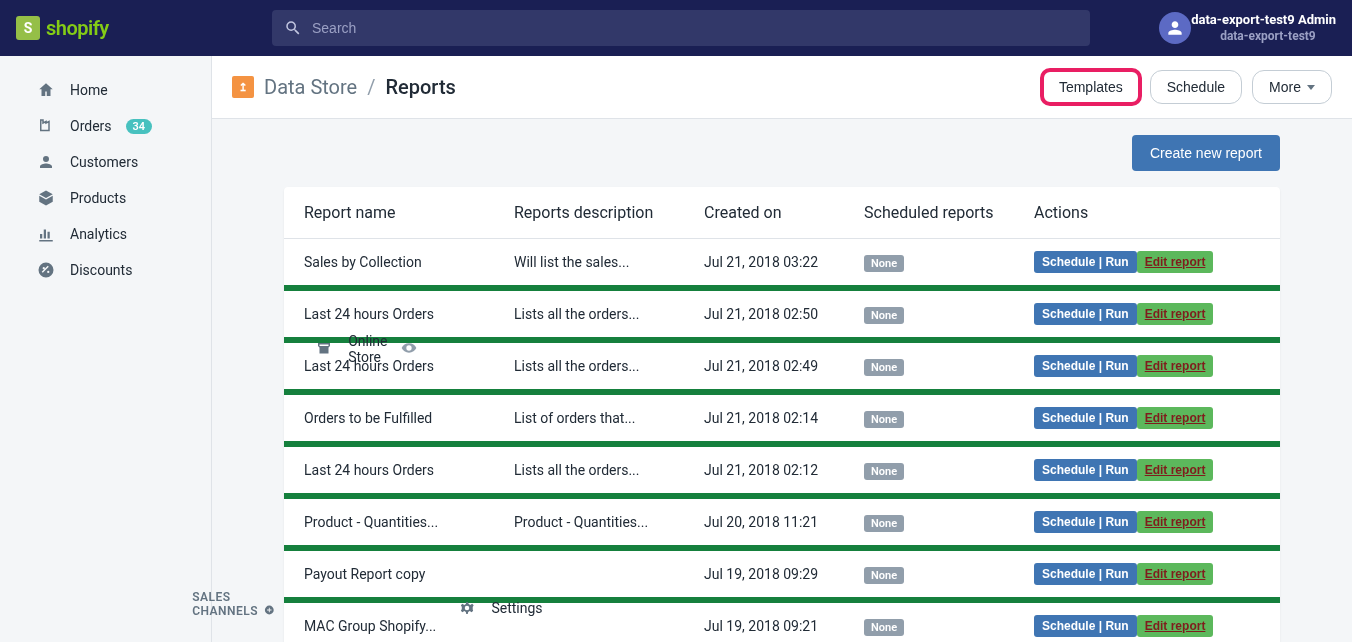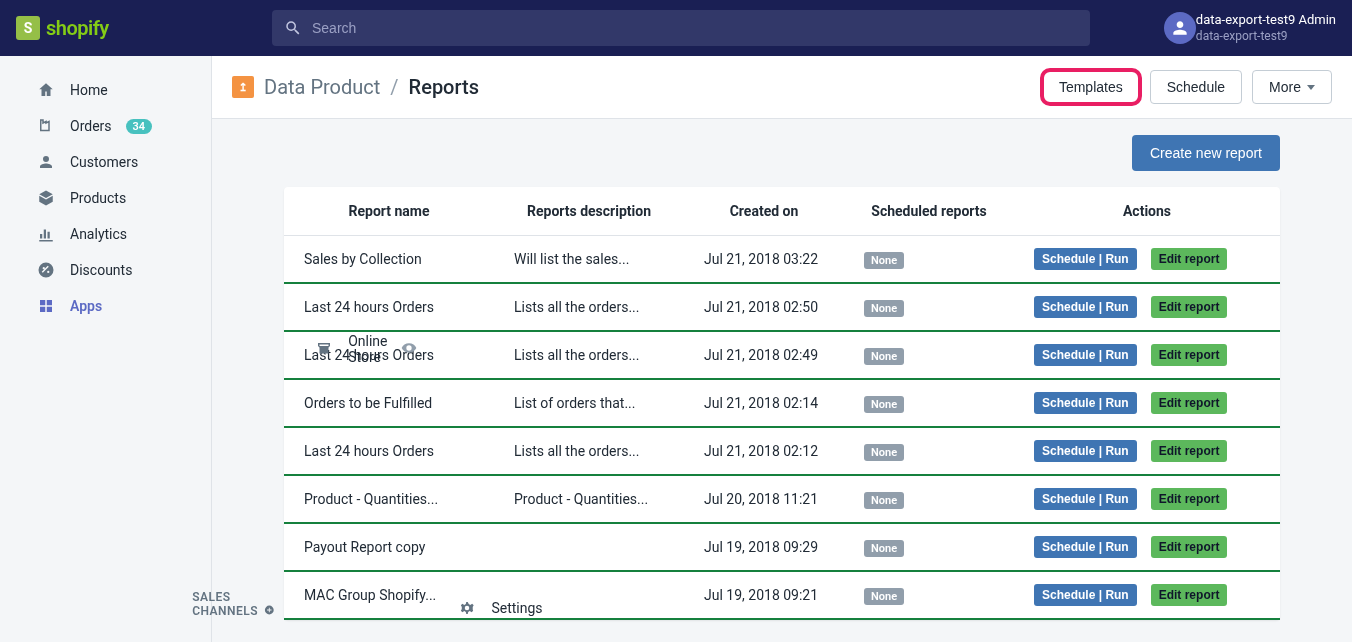--- a/index.html
+++ b/index.html
@@ -9,25 +9,25 @@
     .logo { display: flex; align-items: center; gap: 6px; width: 220px; }
     .logo-icon { width: 24px; height: 24px; background: #95bf47; border-radius: 3px; display: flex; align-items: center; justify-content: center; color: #fff; font-weight: bold; font-size: 14px; }
     .logo-text { color: #84cc16; font-weight: 600; font-size: 20px; letter-spacing: -0.5px; }
     
     .search-wrap { flex: 1; padding: 0 36px 0 36px; }
     .search-box { background: #323869; border-radius: 4px; height: 36px; display: flex; align-items: center; padding: 0 12px; gap: 10px; width: 818px; }
     .search-icon-svg { width: 18px; height: 18px; fill: #c2c6e0; }
     .search-input { background: transparent; border: none; outline: none; color: #fff; font-size: 14px; flex: 1; }
     .search-input::placeholder { color: #9ba0c4; }
     
-    .user-area { display: flex; align-items: center; padding-left: 16px; }
+    .user-area { display: flex; align-items: center; padding-left: 16px; font-weight: bold; }
     .avatar { width: 32px; height: 32px; border-radius: 50%; background: #5c6ac4; display: flex; align-items: center; justify-content: center; }
     .avatar svg { width: 20px; height: 20px; fill: #fff; }
     .user-text { color: #fff; font-size: 13px; line-height: 1.3; }
-    .user-text .sub { color: #9ba0c4; font-size: 12px; }
+    .user-text .sub { color: #9ba0c4; font-size: 12px; margin-left: 29px; }
     
     .layout { display: flex; height: calc(642px - 56px); }
     
     .sidebar { width: 212px; background: #f4f6f8; border-right: 1px solid #dfe3e8; padding: 16px 16px; display: flex; flex-direction: row; position: relative; }
     .nav-item { display: flex; align-items: center; gap: 14px; padding: 8px 20px; color: #212b36; font-size: 14px; cursor: pointer; }
     .nav-item.active { color: #5c6ac4; font-weight: 600; }
     .nav-item .icon { width: 20px; height: 20px; display: flex; align-items: center; justify-content: center; flex-shrink: 0; }
     .nav-item .icon svg { width: 18px; height: 18px; fill: #637381; }
     .nav-item.active .icon svg { fill: #5c6ac4; }
     .nav-item .badge { margin-left: auto; background: #47c1bf; color: #fff; font-size: 11px; font-weight: 600; padding: 1px 7px; border-radius: 10px; }
@@ -37,36 +37,36 @@
     .nav-item .tail-icon svg { width: 16px; height: 16px; fill: #919eab; }
     .sidebar-bottom { margin-top: auto; }
     
     .main { flex: 1; background: #f4f6f8; overflow-y: auto; }
     .page-header { background: #fff; border-bottom: 1px solid #dfe3e8; padding: 14px 20px; display: flex; align-items: center; justify-content: space-between; }
     .breadcrumb { display: flex; align-items: center; gap: 10px; font-size: 20px; color: #637381; }
     .app-icon { width: 22px; height: 22px; background: #f49342; border-radius: 2px; display:flex; align-items:center; justify-content:center; color:#fff; font-size:11px; font-weight:bold;}
     .breadcrumb .sep { color: #919eab; }
     .breadcrumb .current { color: #212b36; font-weight: 500; }
     .header-actions { display: flex; gap: 10px; }
-    .btn-outline { background: #fff; border: 1px solid #c4cdd5; border-radius: 4px; padding: 8px 16px; font-size: 14px; color: #212b36; cursor: pointer; display: flex; align-items: center; gap: 6px; }
+    .btn-outline { background: #fff; border: 1px solid #c4cdd5; border-radius: 12px; padding: 8px 16px; font-size: 14px; color: #212b36; cursor: pointer; display: flex; align-items: center; gap: 6px; }
     .btn-outline.highlight { outline: 4px solid #e91e63; outline-offset: -2px; border-radius: 8px; }
     .chev-down { width: 0; height: 0; border-left: 4px solid transparent; border-right: 4px solid transparent; border-top: 5px solid #637381; }
     
     .content-wrap { padding: 16px 72px 20px; }
     .top-action { display: flex; justify-content: flex-end; margin-bottom: 16px; }
     .btn-primary { background: #3f75b3; border: none; color: #fff; padding: 10px 18px; border-radius: 4px; font-size: 14px; cursor: pointer; }
     
     .panel { background: #fff; border-radius: 4px; box-shadow: 0 1px 2px rgba(0,0,0,0.08); }
     table { width: 100%; border-collapse: collapse; }
-    th { text-align: center; padding: 16px 20px; font-size: 14px; font-weight: 700; color: #212b36; border-bottom: 1px solid #dfe3e8; }
-    td { padding: 12px 20px; font-size: 14px; color: #212b36; border-bottom: 2px solid #15803d; }
+    th { text-align: left; padding: 16px 20px; font-size: 16px; font-weight: 400; color: #212b36; border-bottom: 1px solid #dfe3e8; }
+    td { padding: 12px 20px; font-size: 14px; color: #212b36; border-bottom: 6px solid #15803d; }
     .badge-none { background: #919eab; color: #fff; font-size: 11px; font-weight: 600; padding: 2px 7px; border-radius: 3px; }
     .btn-schedule { background: #3f75b3; color: #fff; border: none; padding: 4px 8px; border-radius: 3px; font-size: 12px; font-weight: 600; cursor: pointer; white-space: nowrap; }
-    .btn-edit { background: #5cb85c; color: #0f172a; border: none; padding: 4px 8px; border-radius: 3px; font-size: 12px; font-weight: 600; cursor: pointer; white-space: nowrap; }
-    .actions-cell { display: flex; gap: 14px; }
+    .btn-edit { background: #5cb85c; color: #7f1d1d; border: none; padding: 4px 8px; border-radius: 3px; font-size: 12px; font-weight: 600; cursor: pointer; white-space: nowrap; text-decoration: underline; }
+    .actions-cell { display: flex; gap: 0; }
     th:nth-child(1), td:nth-child(1) { width: 210px; }
     th:nth-child(2), td:nth-child(2) { width: 190px; }
     th:nth-child(3), td:nth-child(3) { width: 160px; }
     th:nth-child(4), td:nth-child(4) { width: 170px; }
   </style>
 </head>
 <body>
 
 <div class="topbar">
   <div class="logo">
@@ -142,29 +142,20 @@
     <span>Analytics</span>
 
   </div>
         <div class="nav-item">
     <span class="icon">
             <svg viewBox="0 0 24 24">
               <path d="M12 2a10 10 0 100 20 10 10 0 000-20zm-3 6a1.5 1.5 0 110 3 1.5 1.5 0 010-3zm6 8a1.5 1.5 0 110-3 1.5 1.5 0 010 3zm.7-8.3l-8 8-1.4-1.4 8-8 1.4 1.4z"></path>
             </svg>
           </span>
     <span>Discounts</span>
-
-  </div>
-        <div class="nav-item active">
-    <span class="icon">
-            <svg viewBox="0 0 24 24">
-              <path d="M4 4h7v7H4V4zm9 0h7v7h-7V4zM4 13h7v7H4v-7zm9 0h7v7h-7v-7z"></path>
-            </svg>
-          </span>
-    <span>Apps</span>
 
   </div>
       </div>
     <div class="nav-section">
       <span>SALES CHANNELS</span>
       <svg viewBox="0 0 24 24">
           <path d="M12 2a10 10 0 100 20 10 10 0 000-20zm5 11h-4v4h-2v-4H7v-2h4V7h2v4h4v2z"></path>
         </svg>
     </div>
     <div class="nav-item">
@@ -187,21 +178,21 @@
           </span>
         <span>Settings</span>
       </div>
     </div>
   </div>
 
   <div class="main">
     <div class="page-header">
       <div class="breadcrumb">
         <span class="app-icon">↥</span>
-        <span>Data Product</span>
+        <span>Data Store</span>
         <span class="sep">/</span>
         <span class="current">Reports</span>
       </div>
       <div class="header-actions">
         <button class="btn-outline highlight">Templates</button>
         <button class="btn-outline">Schedule</button>
         <button class="btn-outline">
           <span>More</span>
           <span class="chev-down"></span>
         </button>

